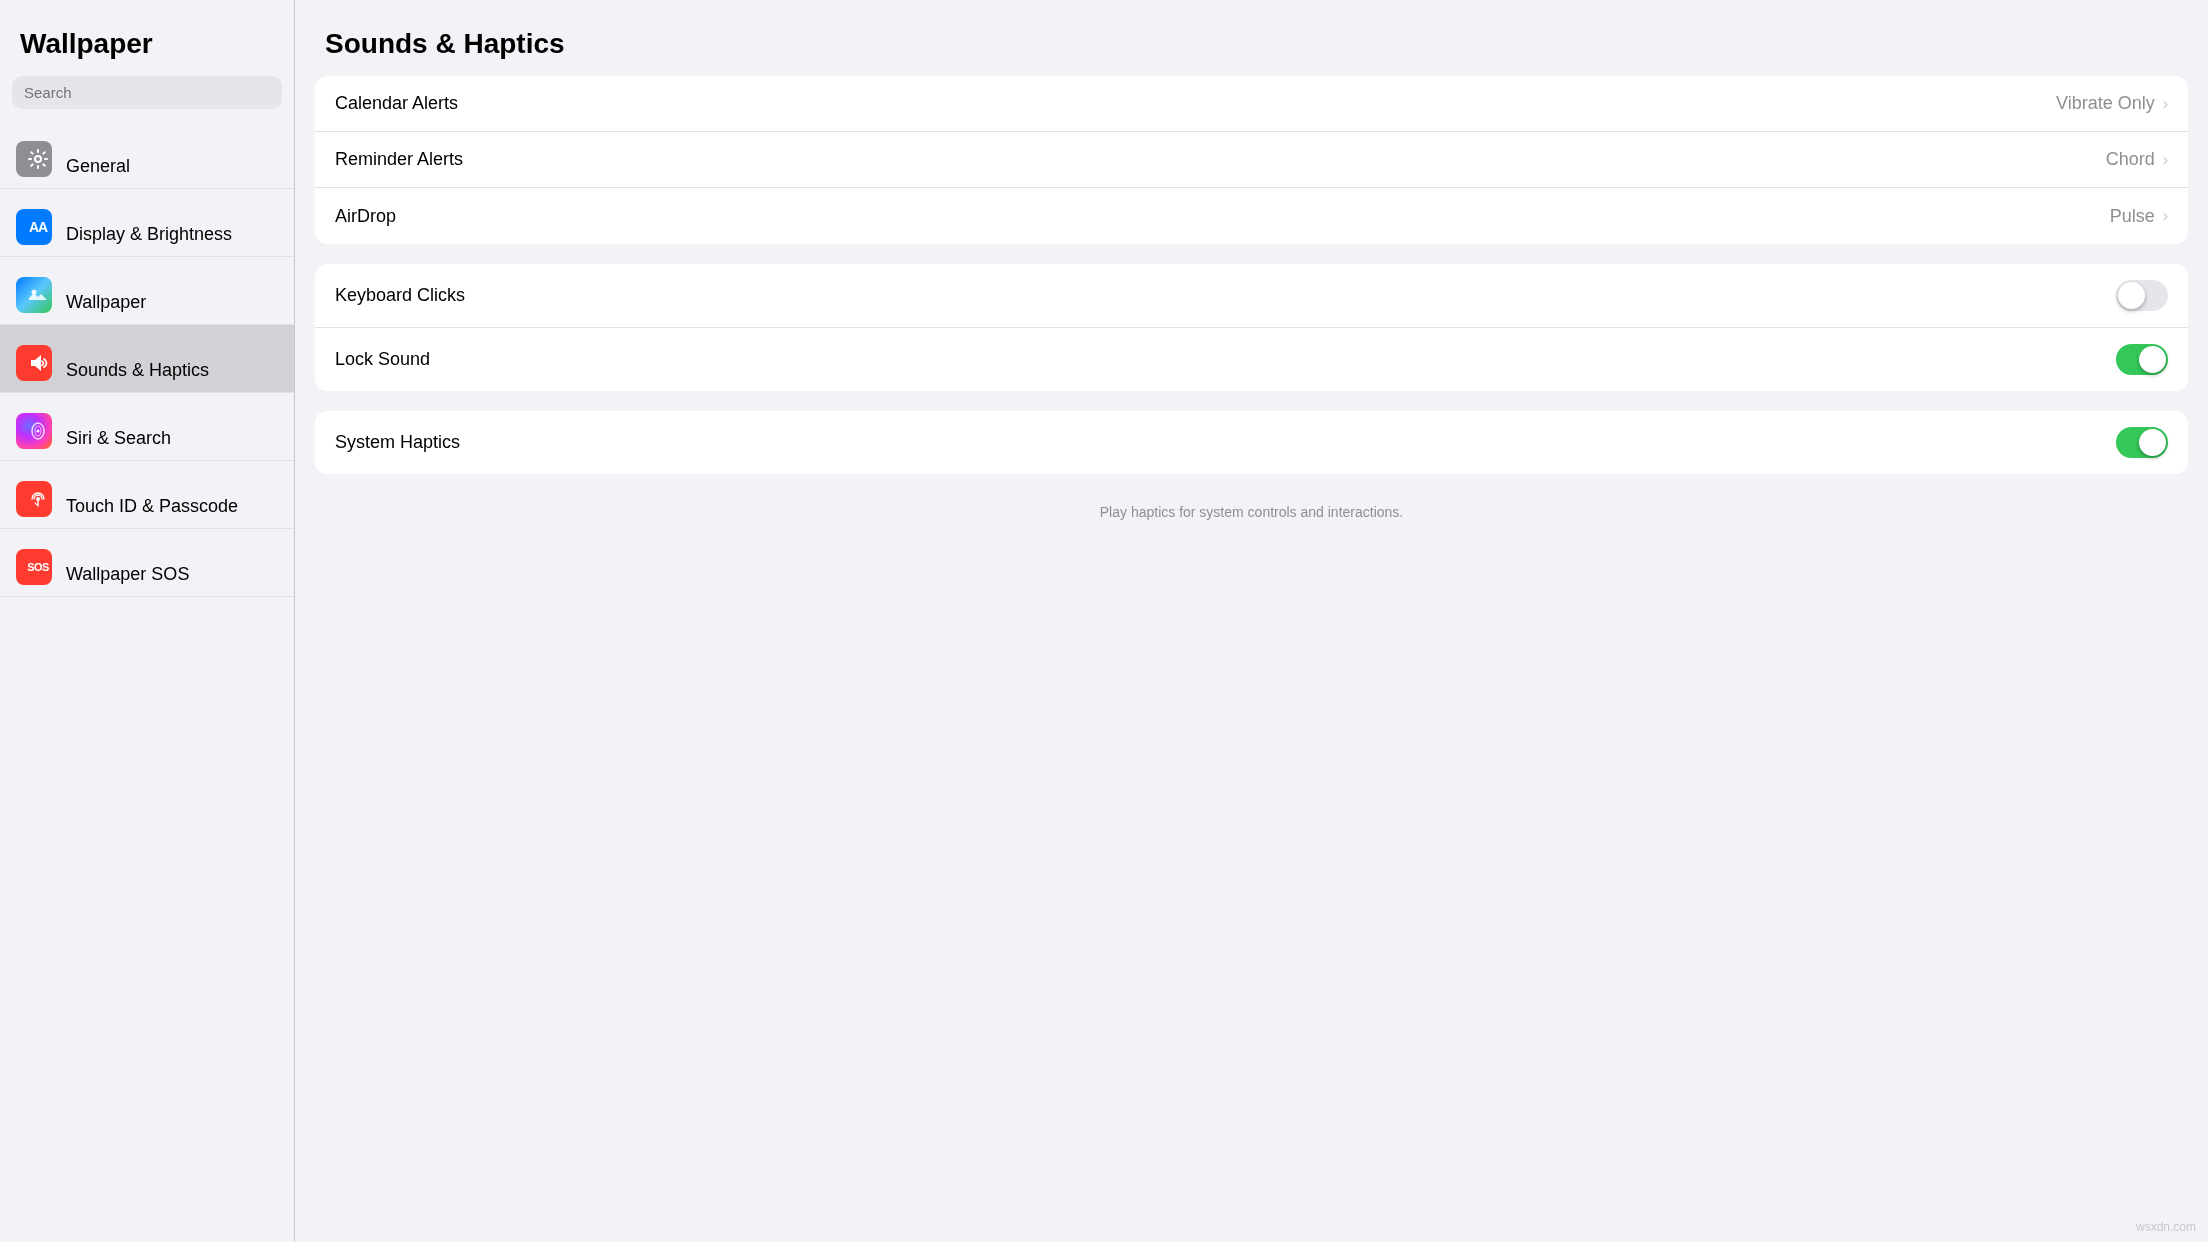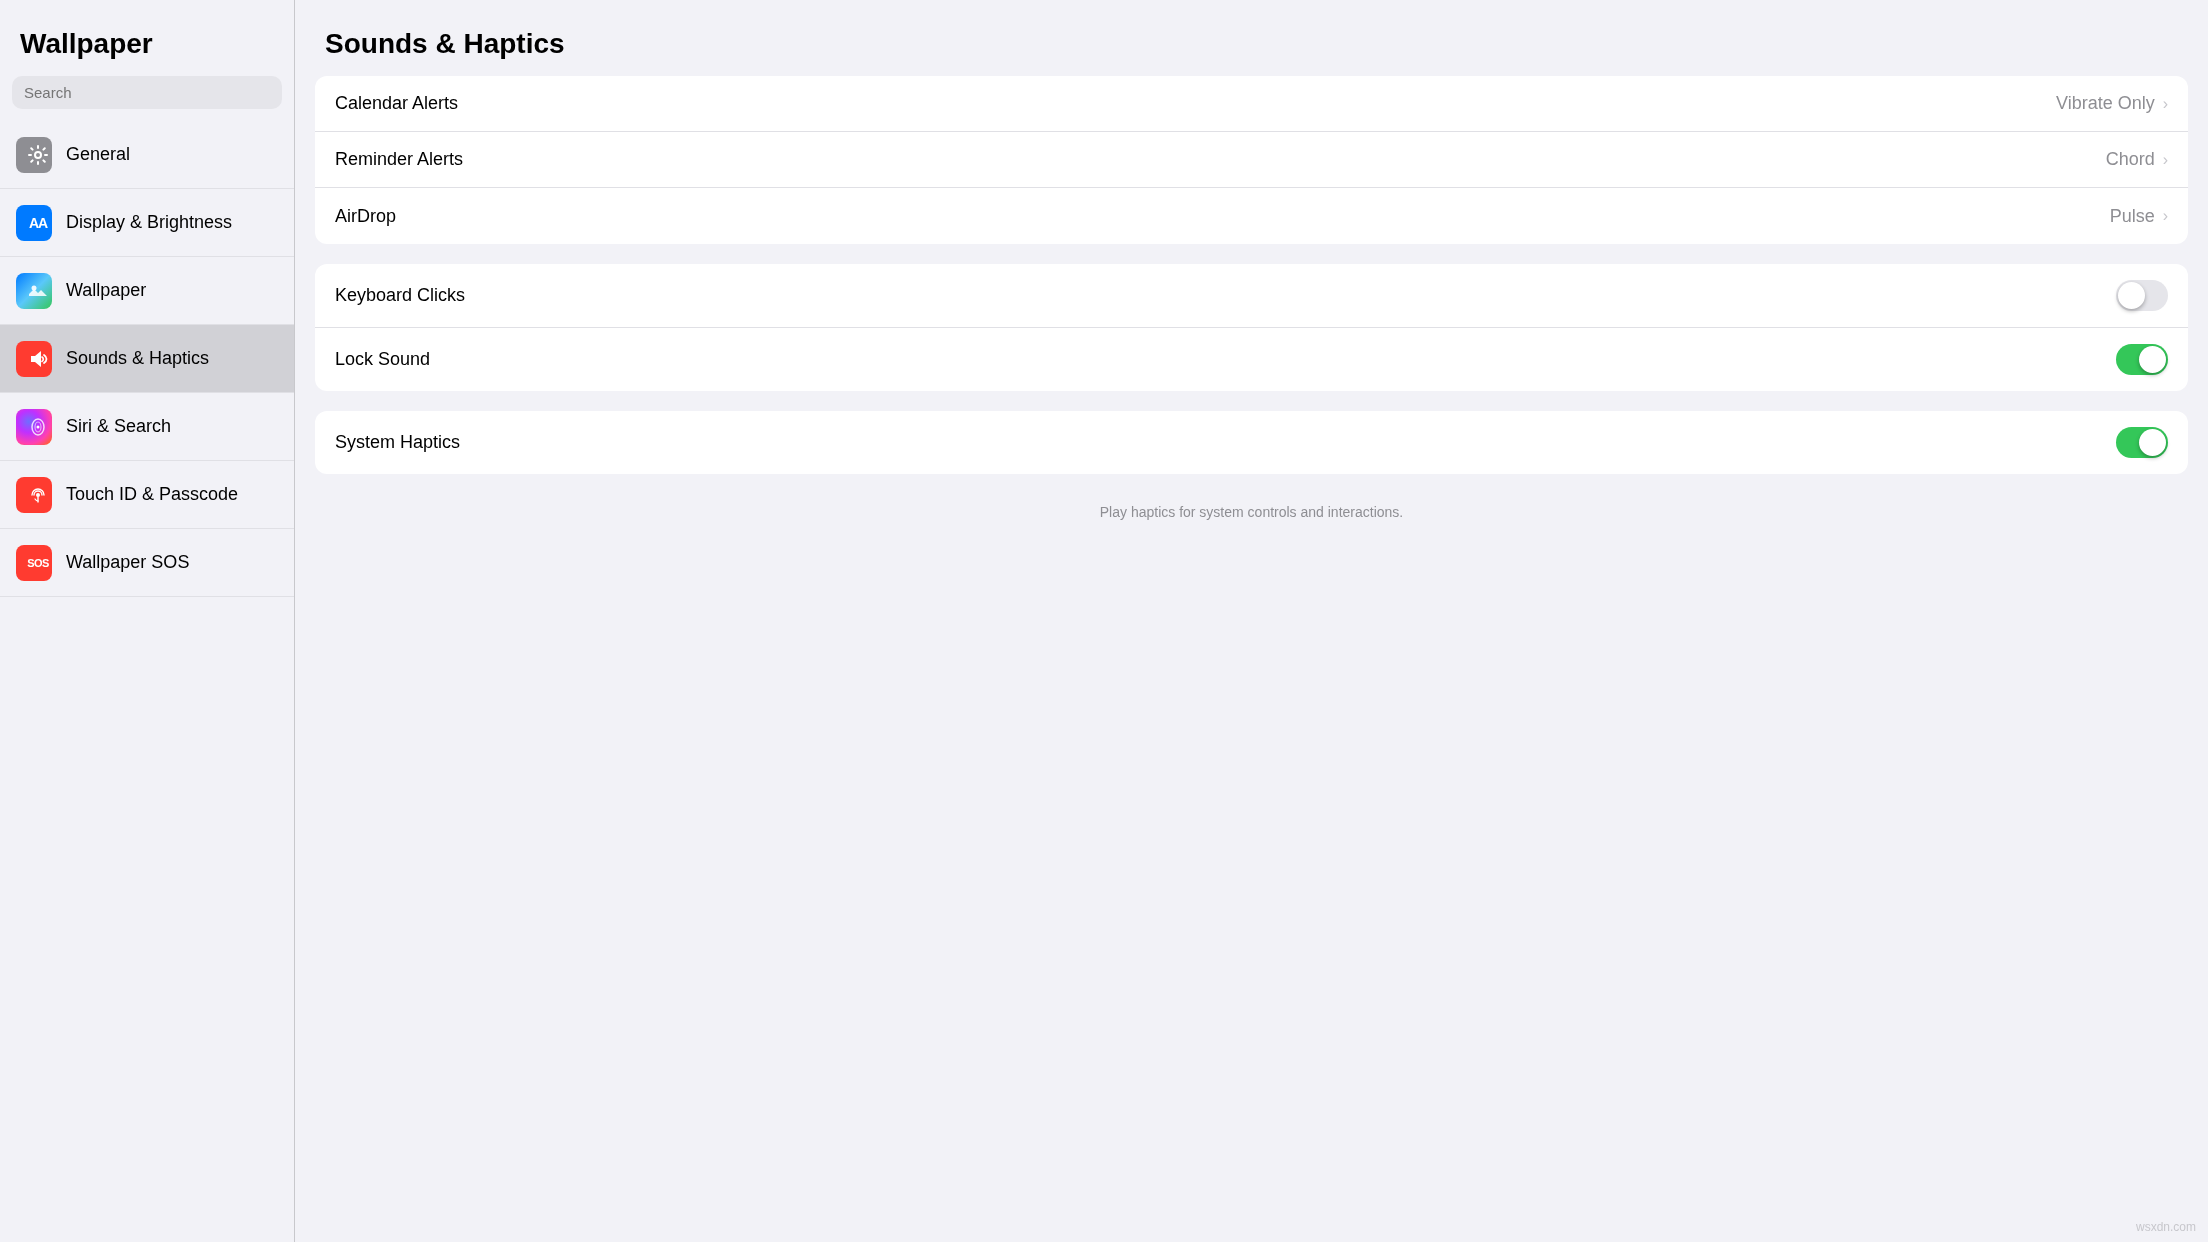--- a/index.html
+++ b/index.html
@@ -48,21 +48,21 @@
     }
 
     .sidebar-list {
       flex: 1;
       overflow-y: auto;
       background: #f2f2f7;
     }
 
     .sidebar-item {
       display: flex;
-      align-items: center;
+      align-items: flex-end;
       padding: 11px 16px;
       cursor: pointer;
       border-bottom: 1px solid #e0e0e5;
       background: #f2f2f7;
       min-height: 68px;
     }
 
     .sidebar-item.active {
       background: #d1d1d6;
     }

